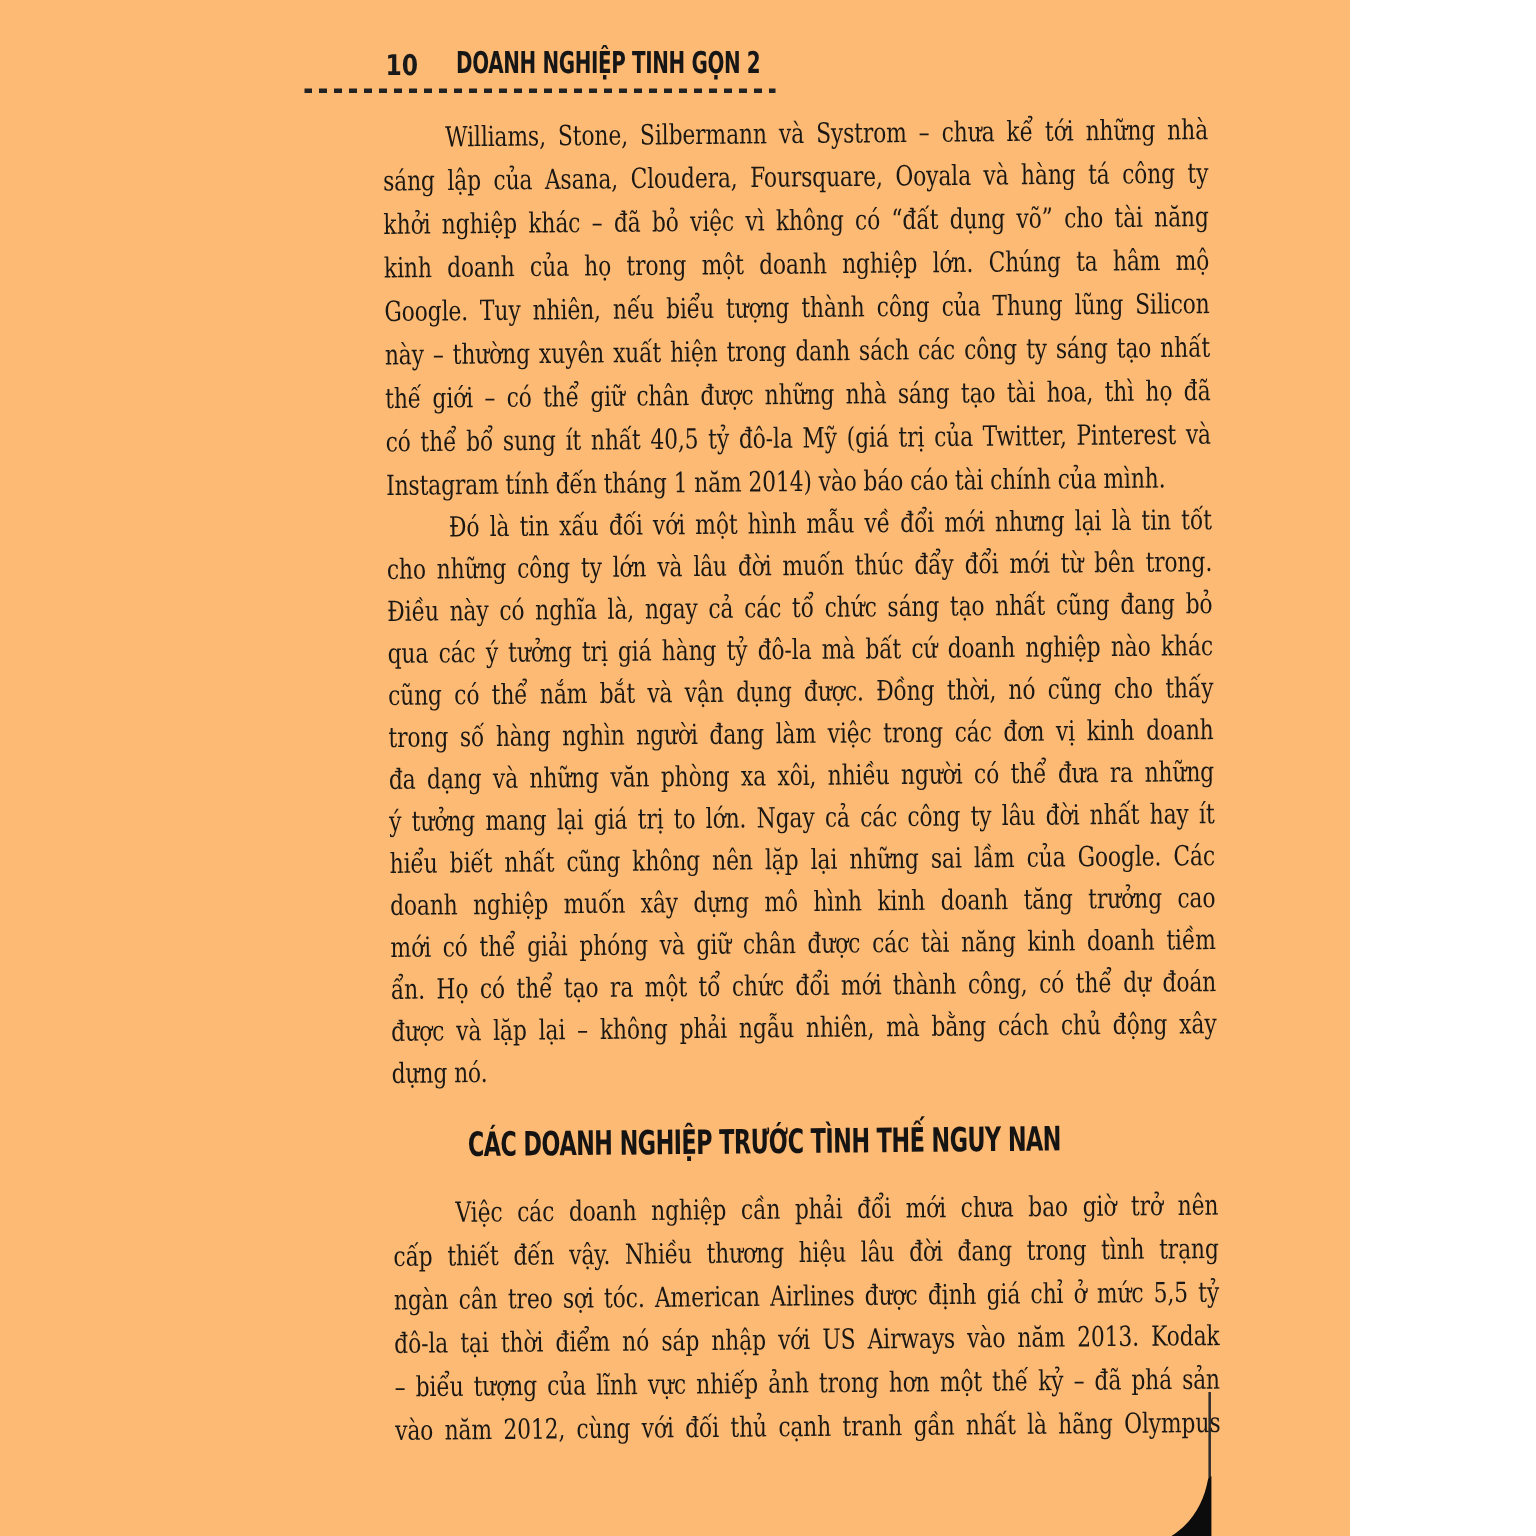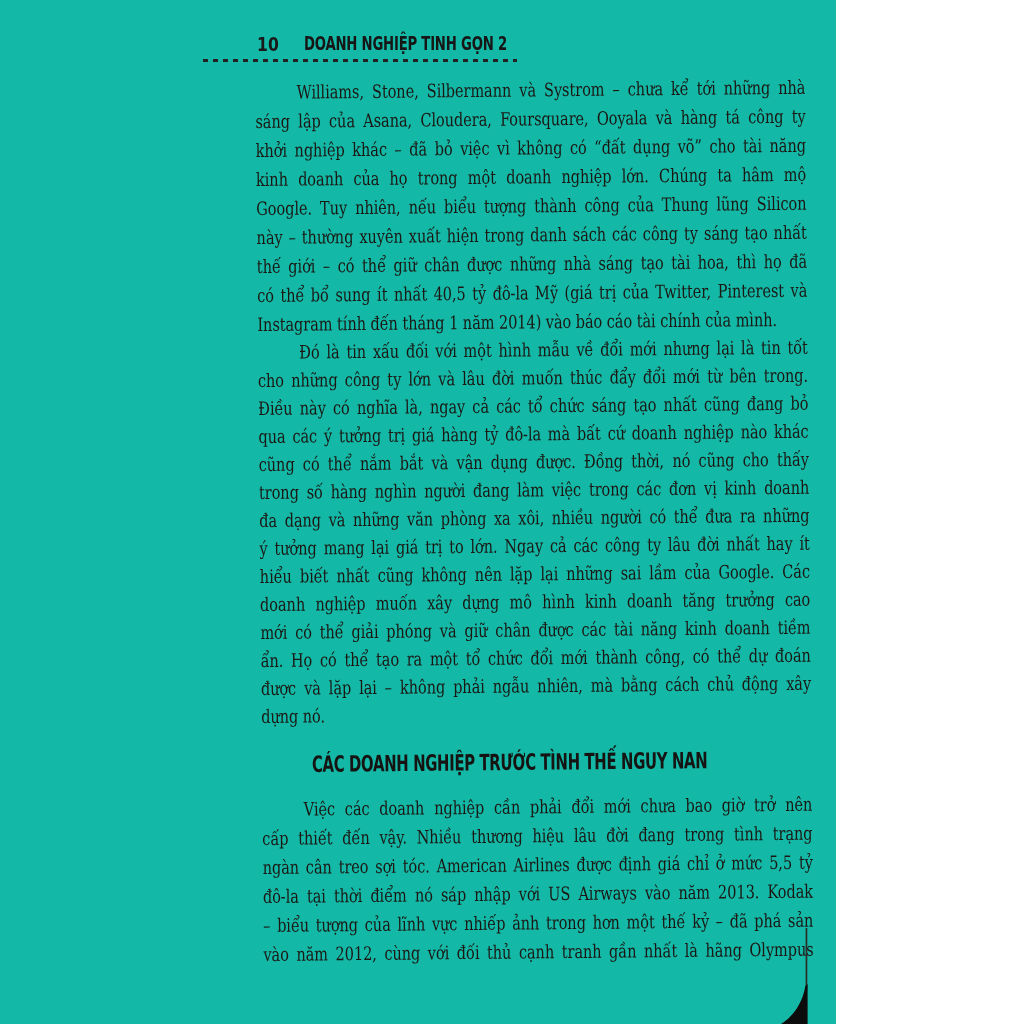--- a/index.html
+++ b/index.html
@@ -6,23 +6,23 @@
     margin: 0;
     padding: 0;
     width: 1024px;
     height: 1024px;
     overflow: hidden;
     background: #ffffff;
     font-family: "DejaVu Serif", "Liberation Serif", serif;
   }
   .page {
     position: relative;
-    width: 836px;
+    width: 900px;
     height: 1024px;
-    background: #14b8a6;
+    background: #fdba74;
     color: #1b1815;
   }
   
   .runhead {
     position: absolute;
     left: 0; top: 0;
     width: 1024px; height: 70px;
   }
   .page-number {
     position: absolute;

